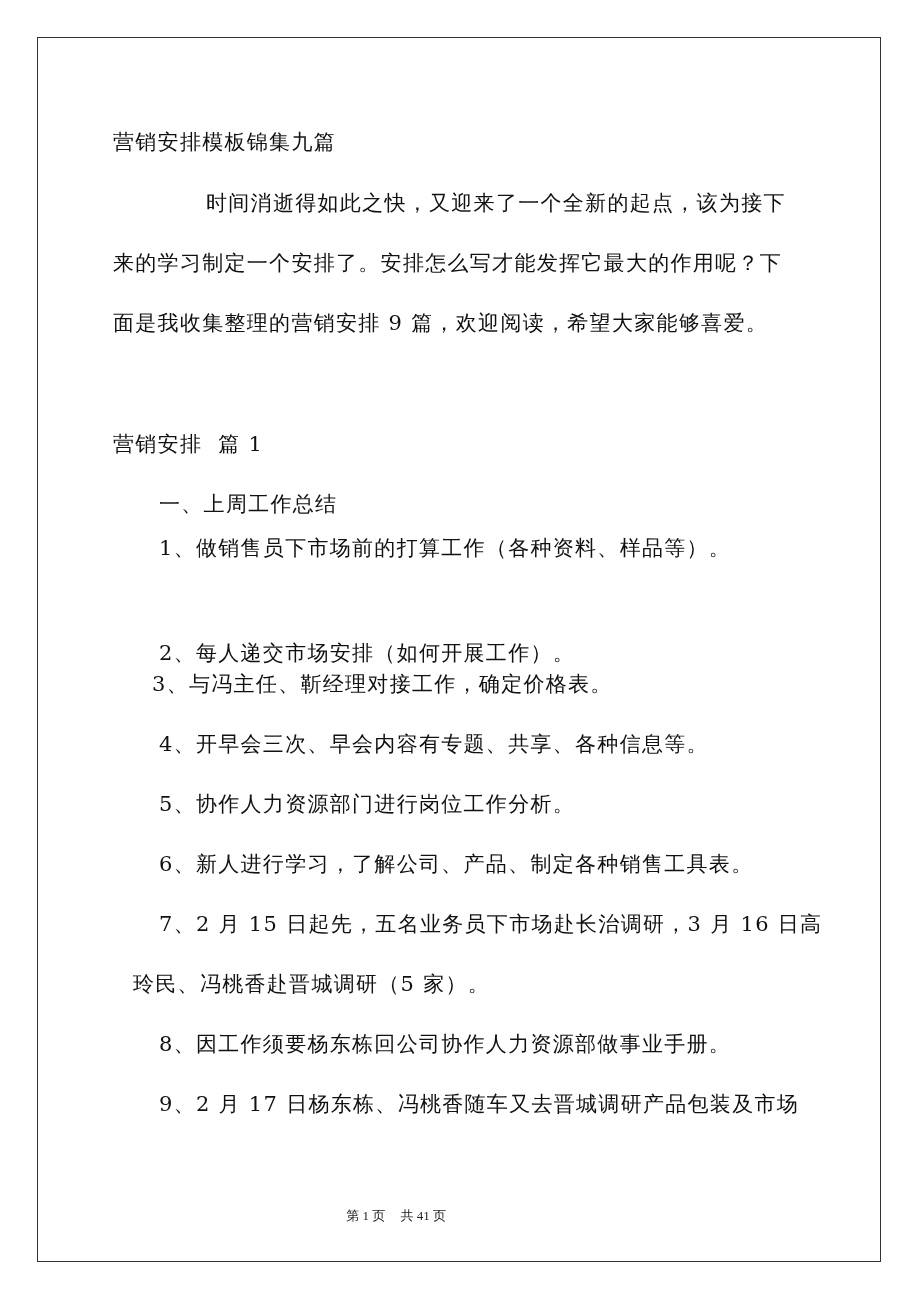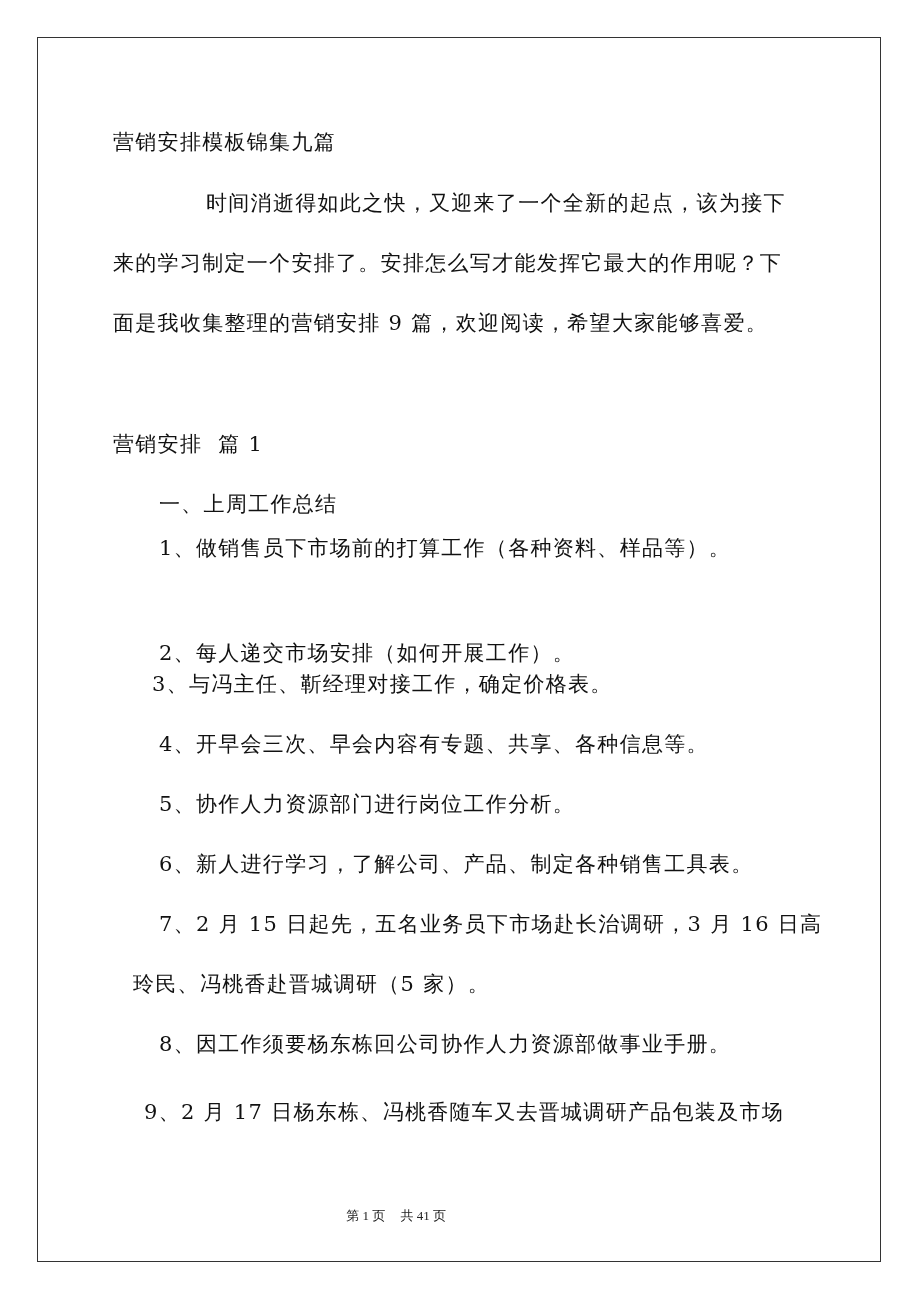--- a/index.html
+++ b/index.html
@@ -30,18 +30,18 @@
 
 <div class="line" style="left:159px; top:536px;">1、做销售员下市场前的打算工作（各种资料、样品等）。</div>
 <div class="line" style="left:159px; top:612px;margin-top:29px;">2、每人递交市场安排（如何开展工作）。</div>
 <div class="line" style="left:152px; top:672px;">3、与冯主任、靳经理对接工作，确定价格表。</div>
 <div class="line" style="left:159px; top:732px;">4、开早会三次、早会内容有专题、共享、各种信息等。</div>
 <div class="line" style="left:159px; top:792px;">5、协作人力资源部门进行岗位工作分析。</div>
 <div class="line" style="left:159px; top:852px;">6、新人进行学习，了解公司、产品、制定各种销售工具表。</div>
 <div class="line" style="left:159px; top:912px;">7、2 月 15 日起先，五名业务员下市场赴长治调研，3 月 16 日高</div>
 <div class="line" style="left:113px; top:972px;margin-left:20px;">玲民、冯桃香赴晋城调研（5 家）。</div>
 <div class="line" style="left:159px; top:1032px;">8、因工作须要杨东栋回公司协作人力资源部做事业手册。</div>
-<div class="line" style="left:144px; top:1092px;margin-top:8px;">9、2 月 17 日杨东栋、冯桃香随车又去晋城调研产品包装及市场</div>
+<div class="line" style="left:159px; top:1092px;">9、2 月 17 日杨东栋、冯桃香随车又去晋城调研产品包装及市场</div>
 
 <div class="footer">
   <span>第 1 页</span>
   <span>共 41 页</span>
 </div>
 
 </body></html>

